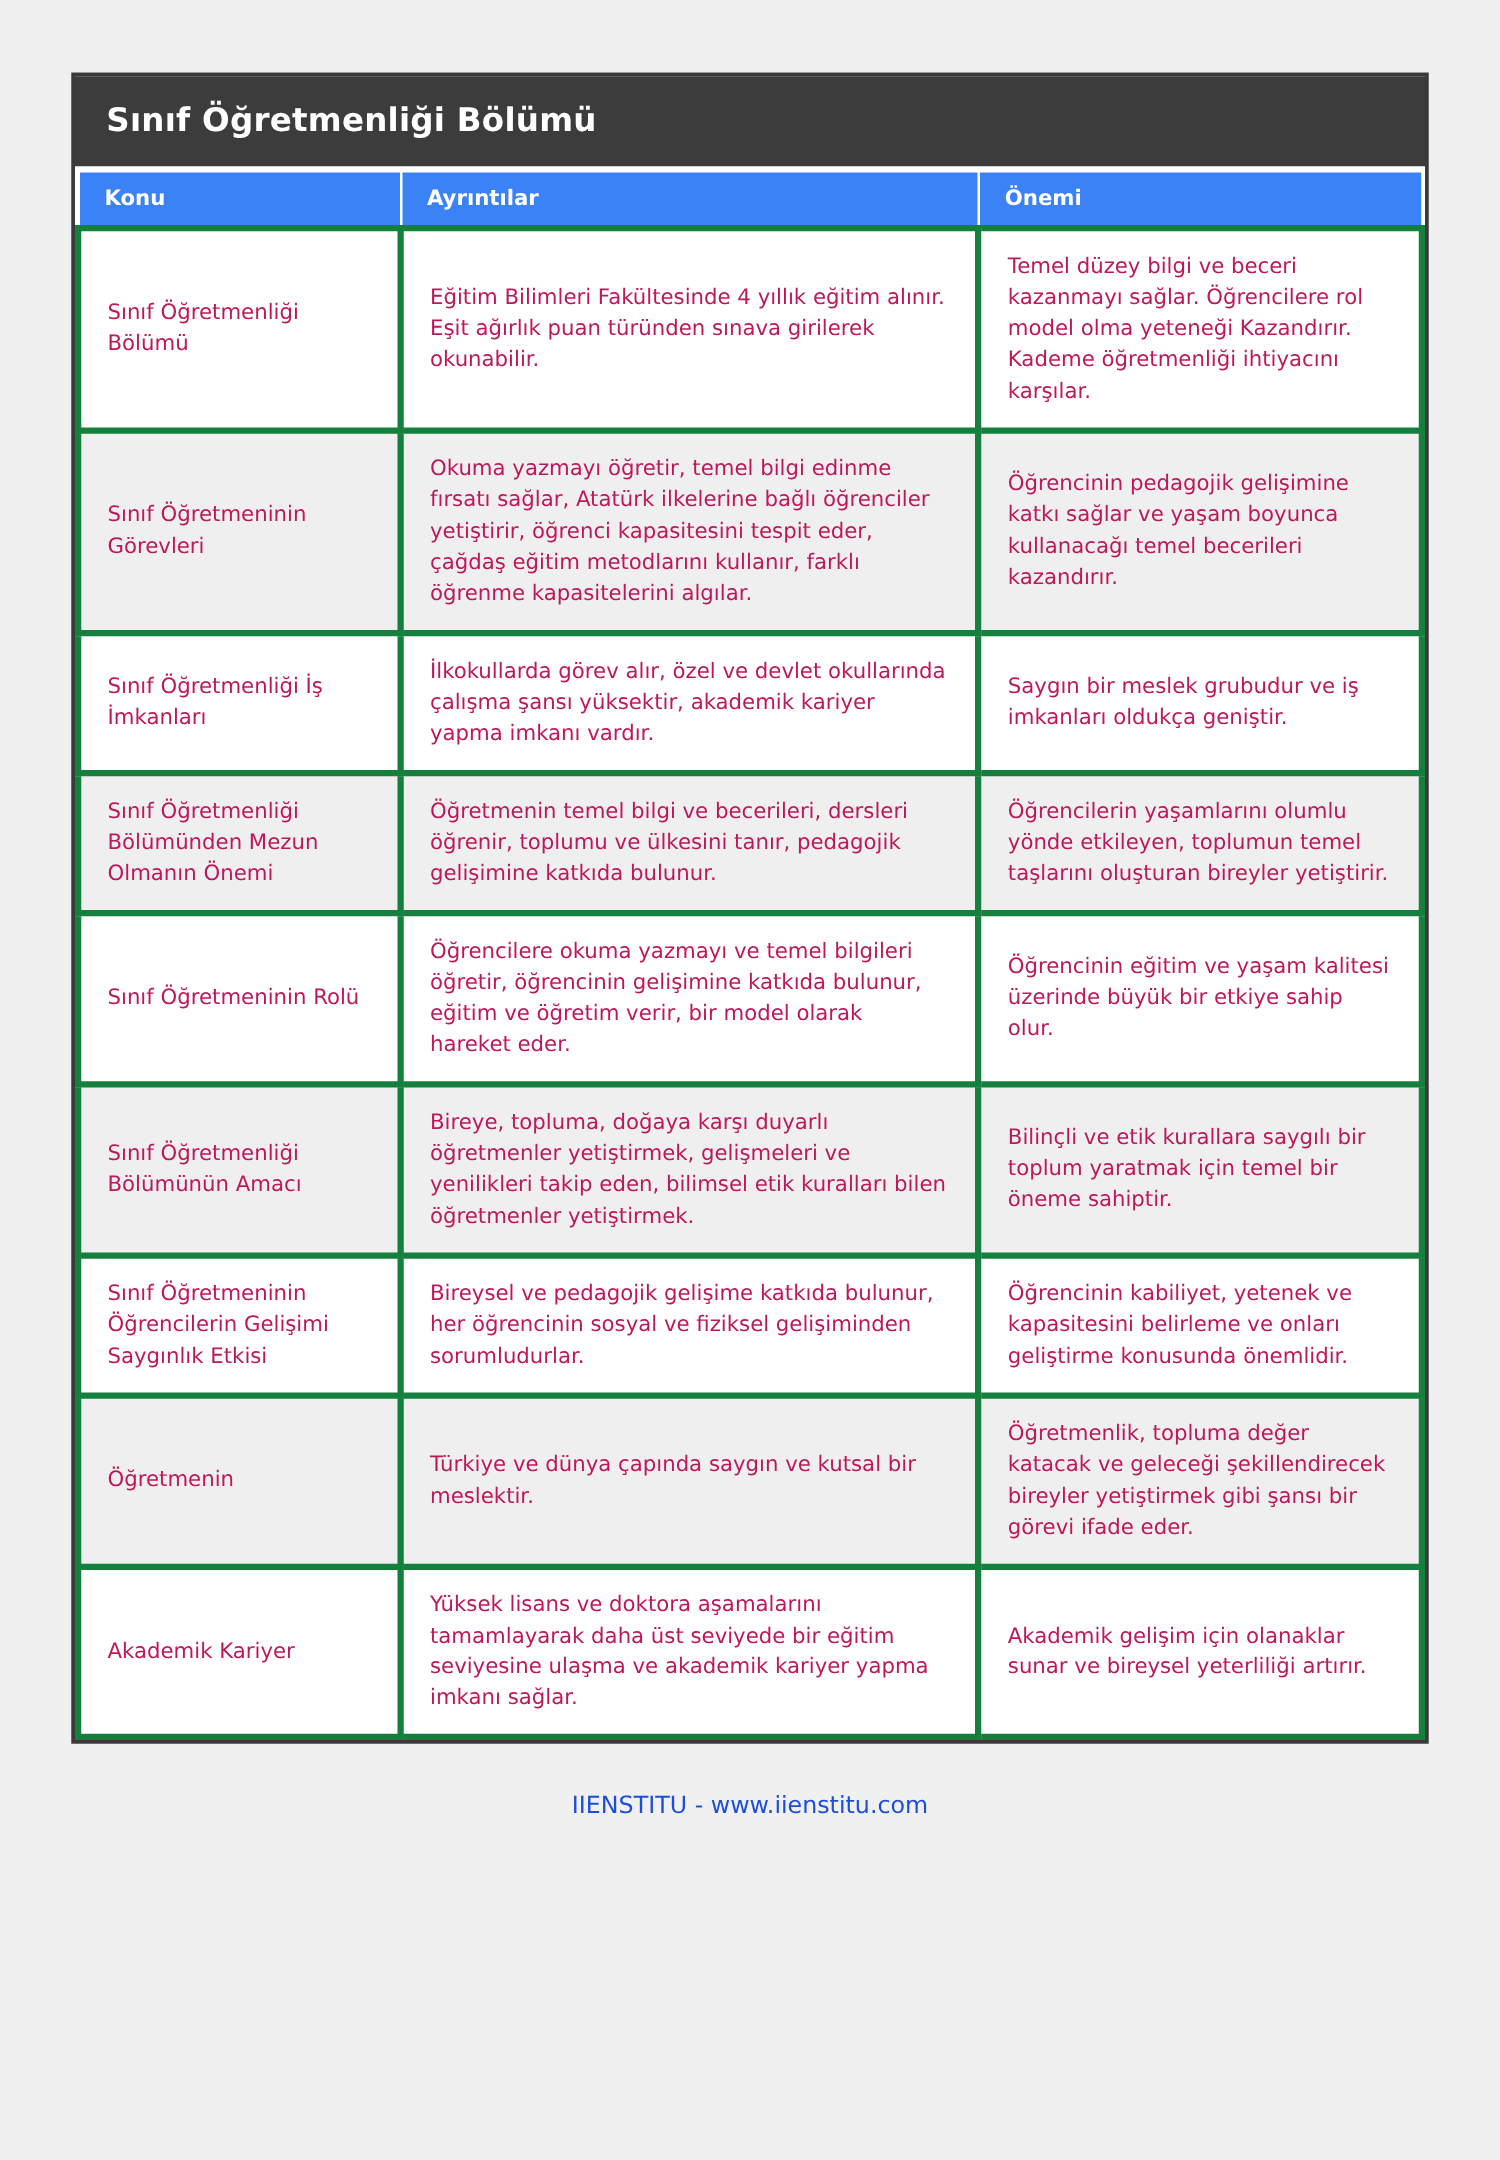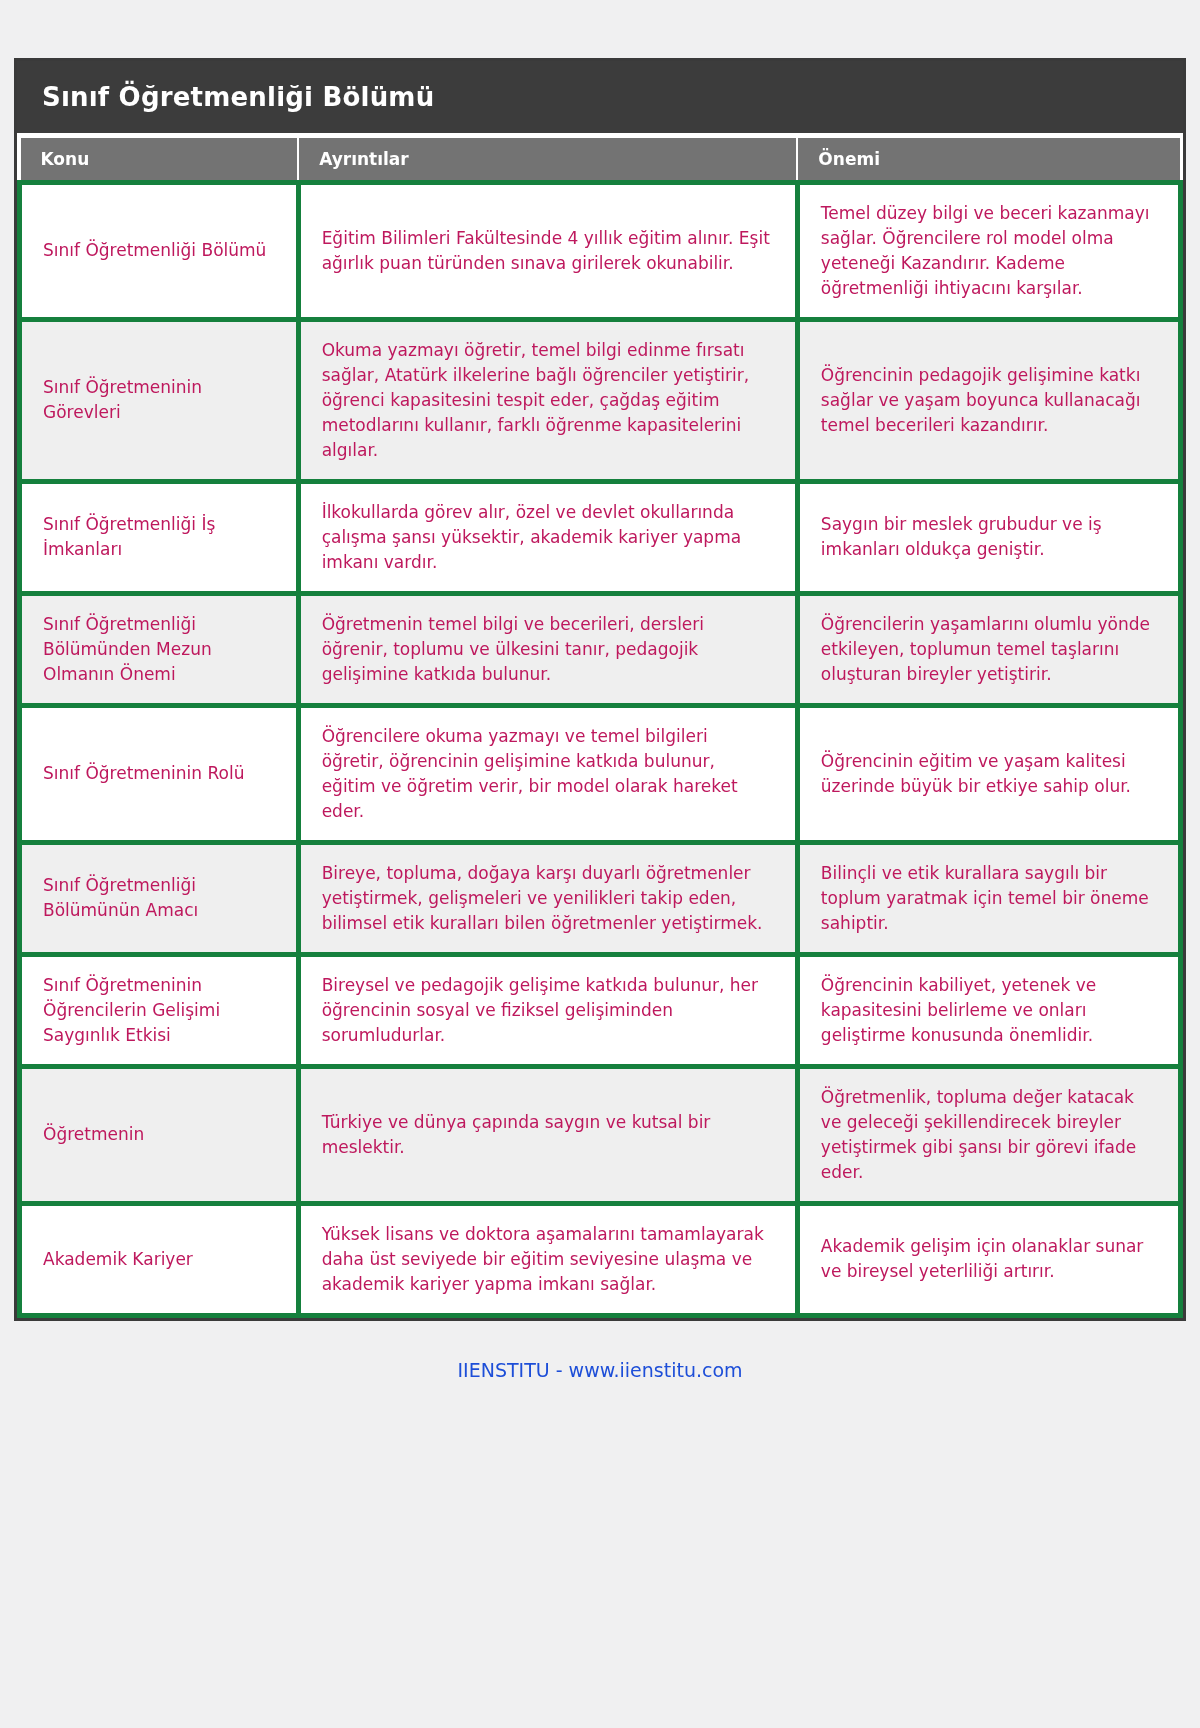--- a/index.html
+++ b/index.html
@@ -8,42 +8,42 @@
     background: #f0f0f1;
     font-family: "DejaVu Sans", "Liberation Sans", sans-serif;
   }
   body {
     width: 1200px;
     min-height: 1728px;
     box-sizing: border-box;
     padding-top: 58px;
   }
   .card {
-    width: 1172px;
+    width: 1086px;
     margin: 0 auto;
     background: #ffffff;
     border: 3px solid #3a3a3a;
     box-sizing: border-box;
   }
   .card-title {
     background: #3c3c3c;
     color: #ffffff;
     font-size: 26px;
     font-weight: bold;
     padding: 21px 25px;
     letter-spacing: 0.2px;
   }
   table.dept-table {
     width: 100%;
     border-collapse: collapse;
     table-layout: fixed;
     margin-top: 3px;
   }
   table.dept-table th {
-    background: #737373;
+    background: #3b82f6;
     color: #ffffff;
     font-size: 17px;
     font-weight: bold;
     text-align: left;
     padding: 11px 20px;
     border: 2px solid #ffffff;
   }
   table.dept-table td {
     border: 5px solid #15803d;
     padding: 16px 21px;

